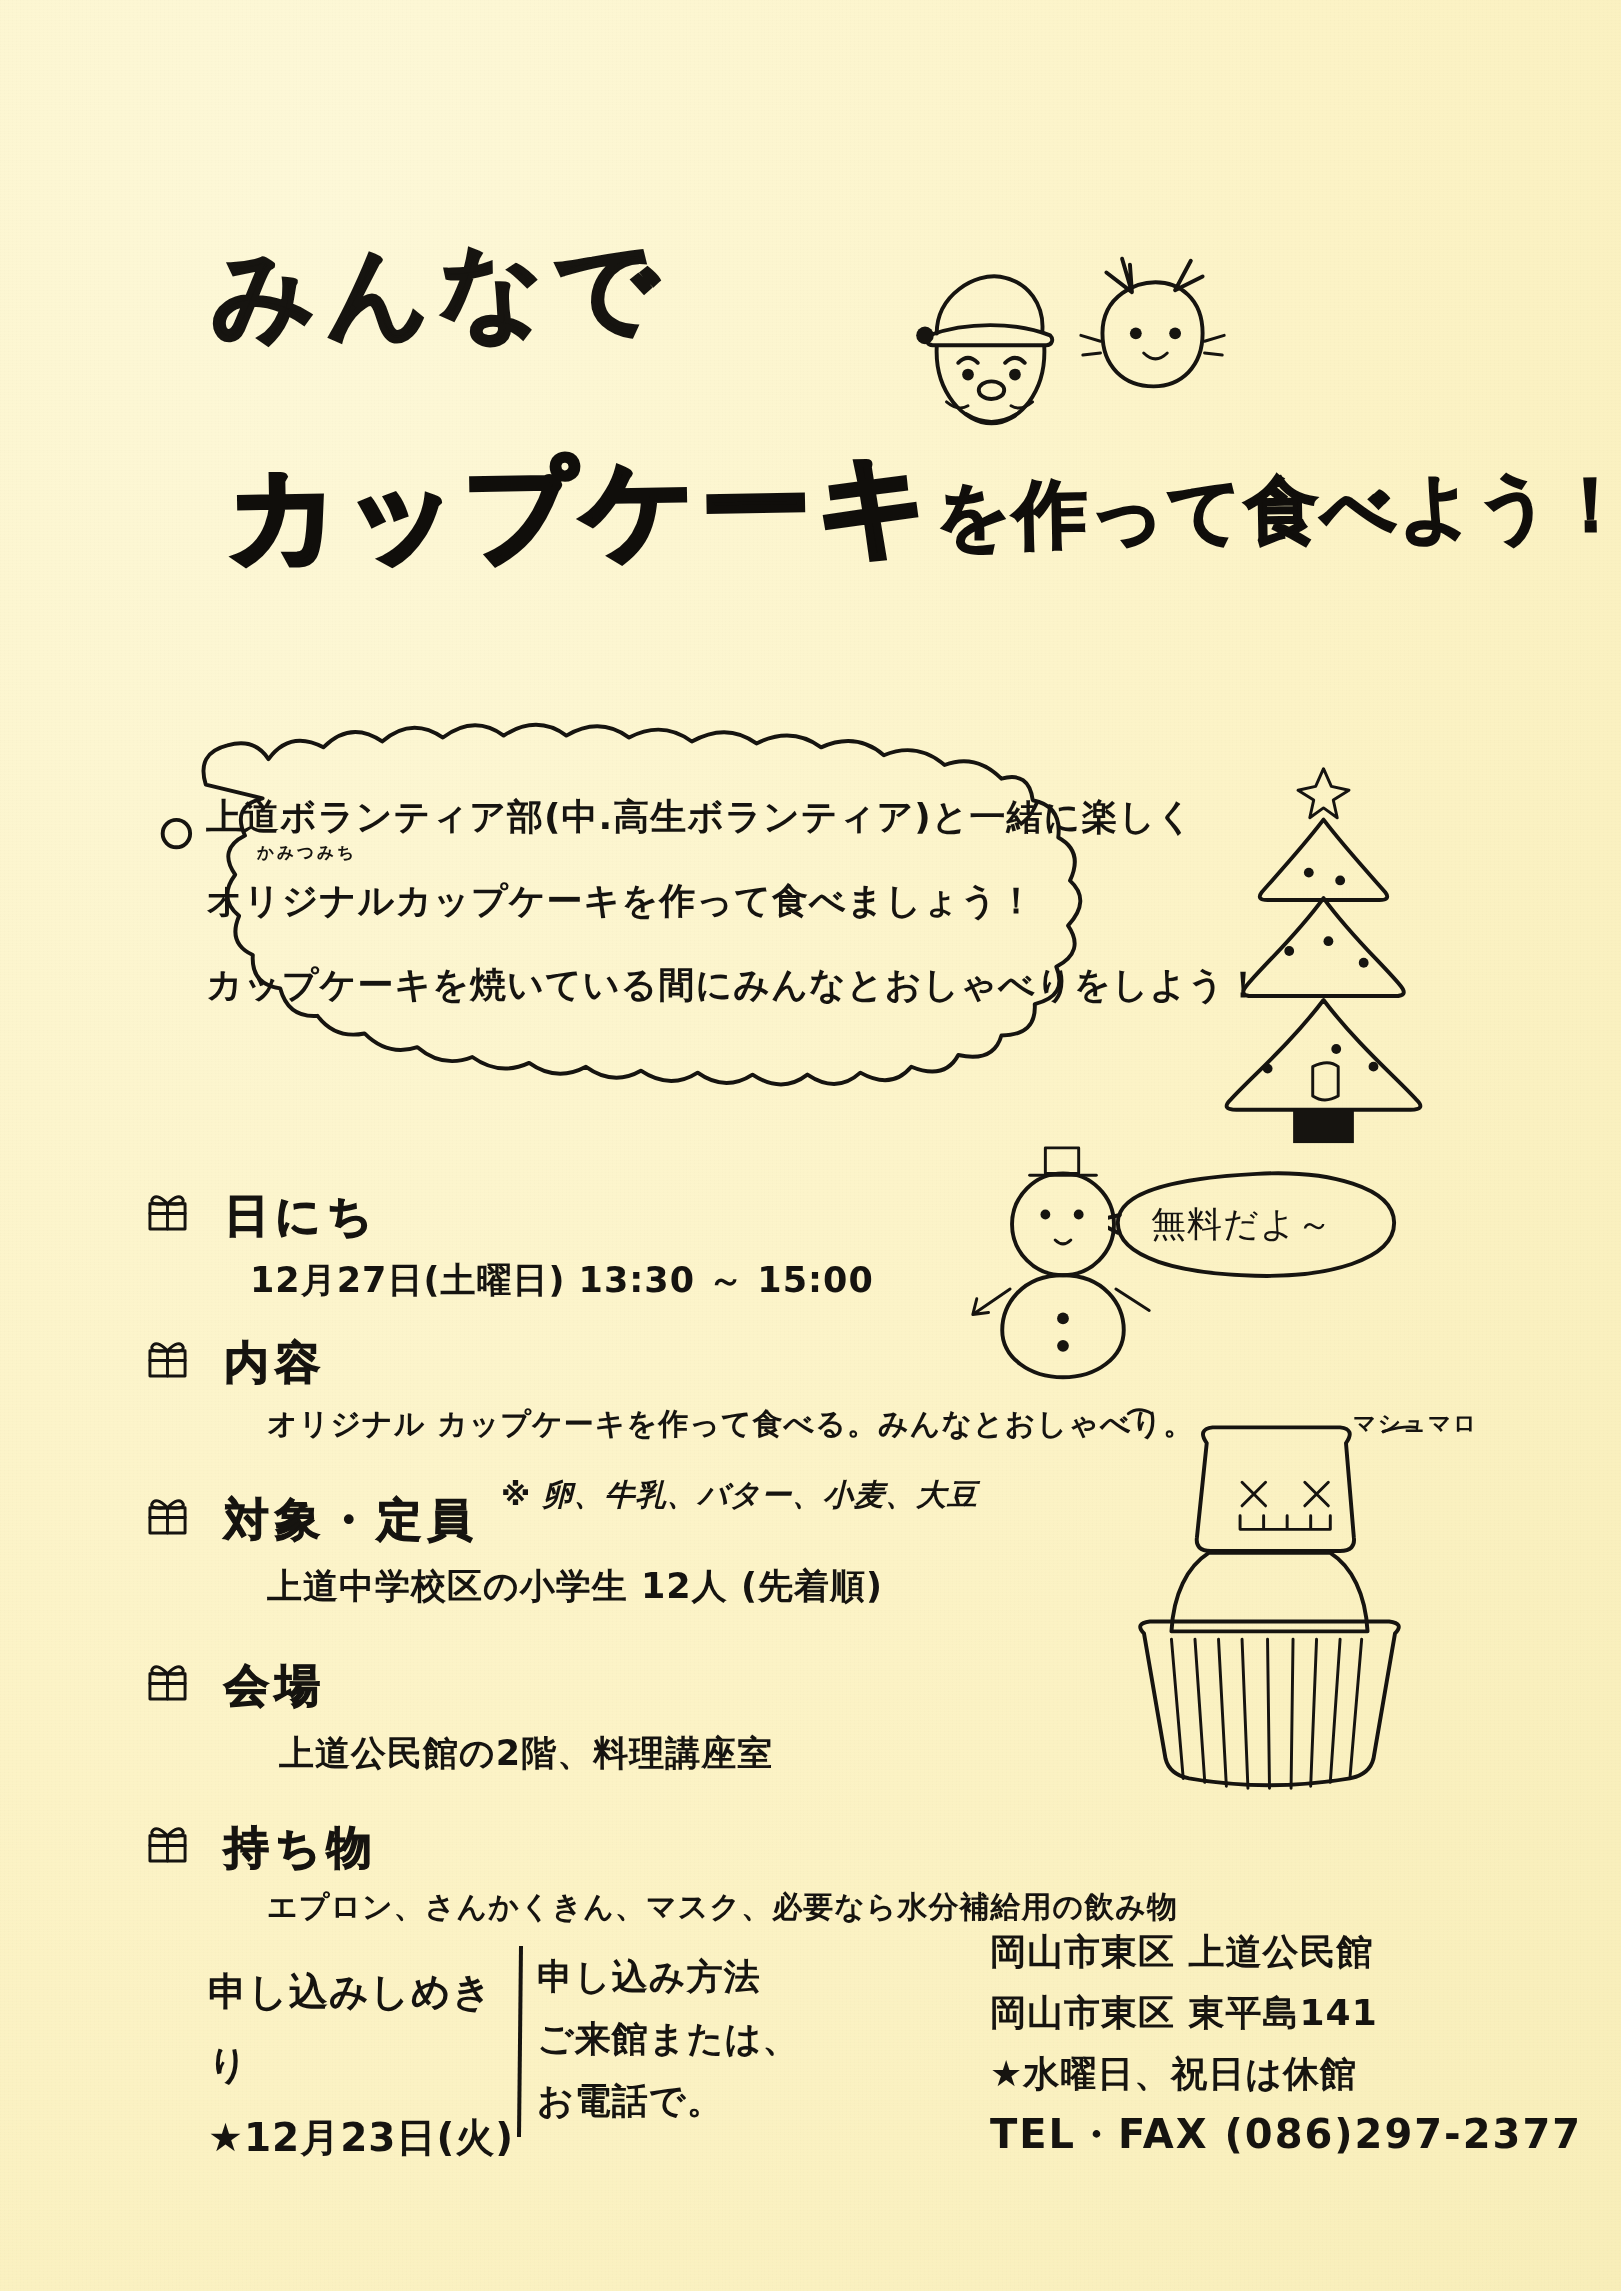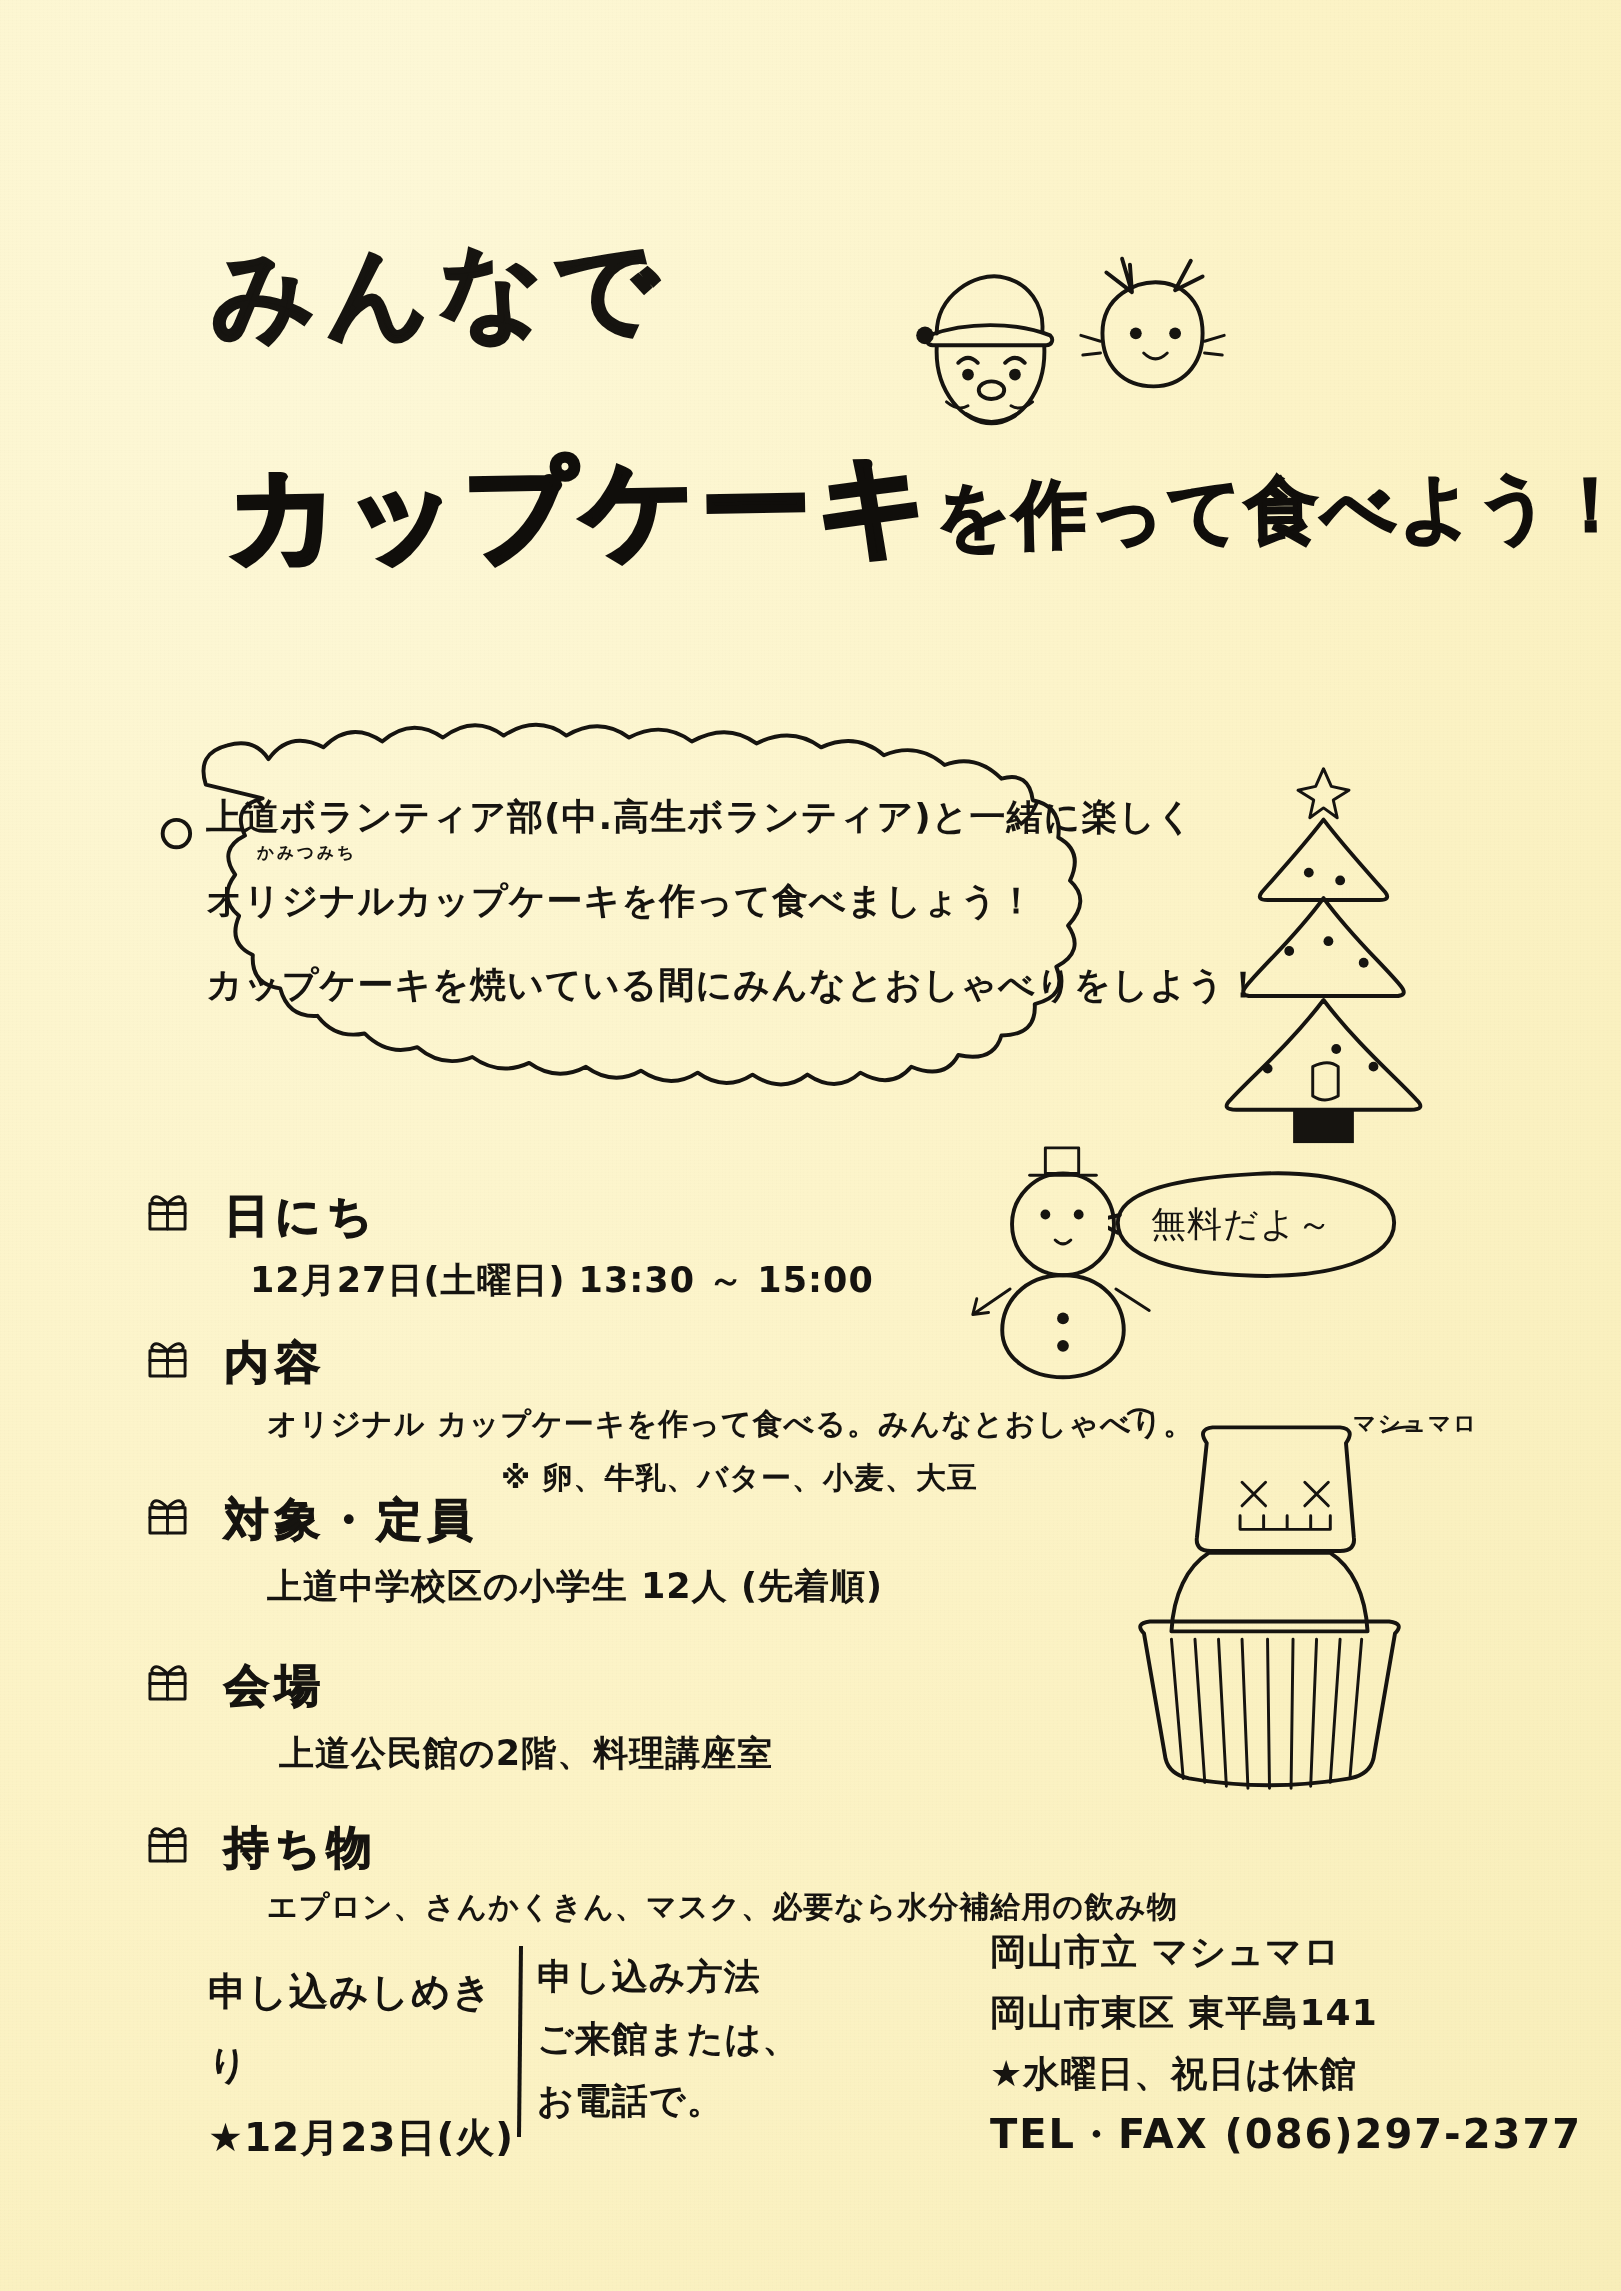--- a/index.html
+++ b/index.html
@@ -322,21 +322,21 @@
     <div class="txt">無料だよ～</div>
   </div>
 
   <div class="item" style="left:147px; top:1333px;">
     <svg class="gift" viewBox="0 0 42 40">
       <rect class="st-thin" x="3" y="12" width="36" height="26"></rect>
       <path class="st-thin" d="M3 22h36M21 12v26M21 12 q-12 -12 -16 -4 q-2 6 16 4Z M21 12 q12 -12 16 -4 q2 6 -16 4Z"></path>
     </svg>
     <div class="heading">内容</div>
     <div class="body small" style="left:78px; top:71px;">オリジナル カップケーキを作って食べる。みんなとおしゃべり。</div>
-    <div class="body small" style="left:312px; top:125px;">※ 卵、牛乳、バター、小麦、大豆</div>
+    <div class="body small" style="left:312px; top:142px;font-style:italic;">※ 卵、牛乳、バター、小麦、大豆</div>
   </div>
 
   <div class="item" style="left:147px; top:1490px;">
     <svg class="gift" viewBox="0 0 42 40">
       <rect class="st-thin" x="3" y="12" width="36" height="26"></rect>
       <path class="st-thin" d="M3 22h36M21 12v26M21 12 q-12 -12 -16 -4 q-2 6 16 4Z M21 12 q12 -12 16 -4 q2 6 -16 4Z"></path>
     </svg>
     <div class="heading">対象・定員</div>
     <div class="body" style="left:78px; top:73px;">上道中学校区の小学生 12人 (先着順)</div>
   </div>
@@ -376,19 +376,19 @@
     <div>申し込みしめきり</div>
     <div>★12月23日(火)</div>
   </div>
   <div class="divider-v"></div>
   <div class="bottom-mid">
     <div>申し込み方法</div>
     <div>ご来館または、</div>
     <div>お電話で。</div>
   </div>
   <div class="bottom-right">
-    <div>岡山市立 マシュマロ</div>
+    <div>岡山市東区 上道公民館</div>
     <div>岡山市東区 東平島141</div>
     <div>★水曜日、祝日は休館</div>
     <div class="tel">TEL・FAX (086)297-2377</div>
   </div>
 </div>
 
 
 </body></html>

